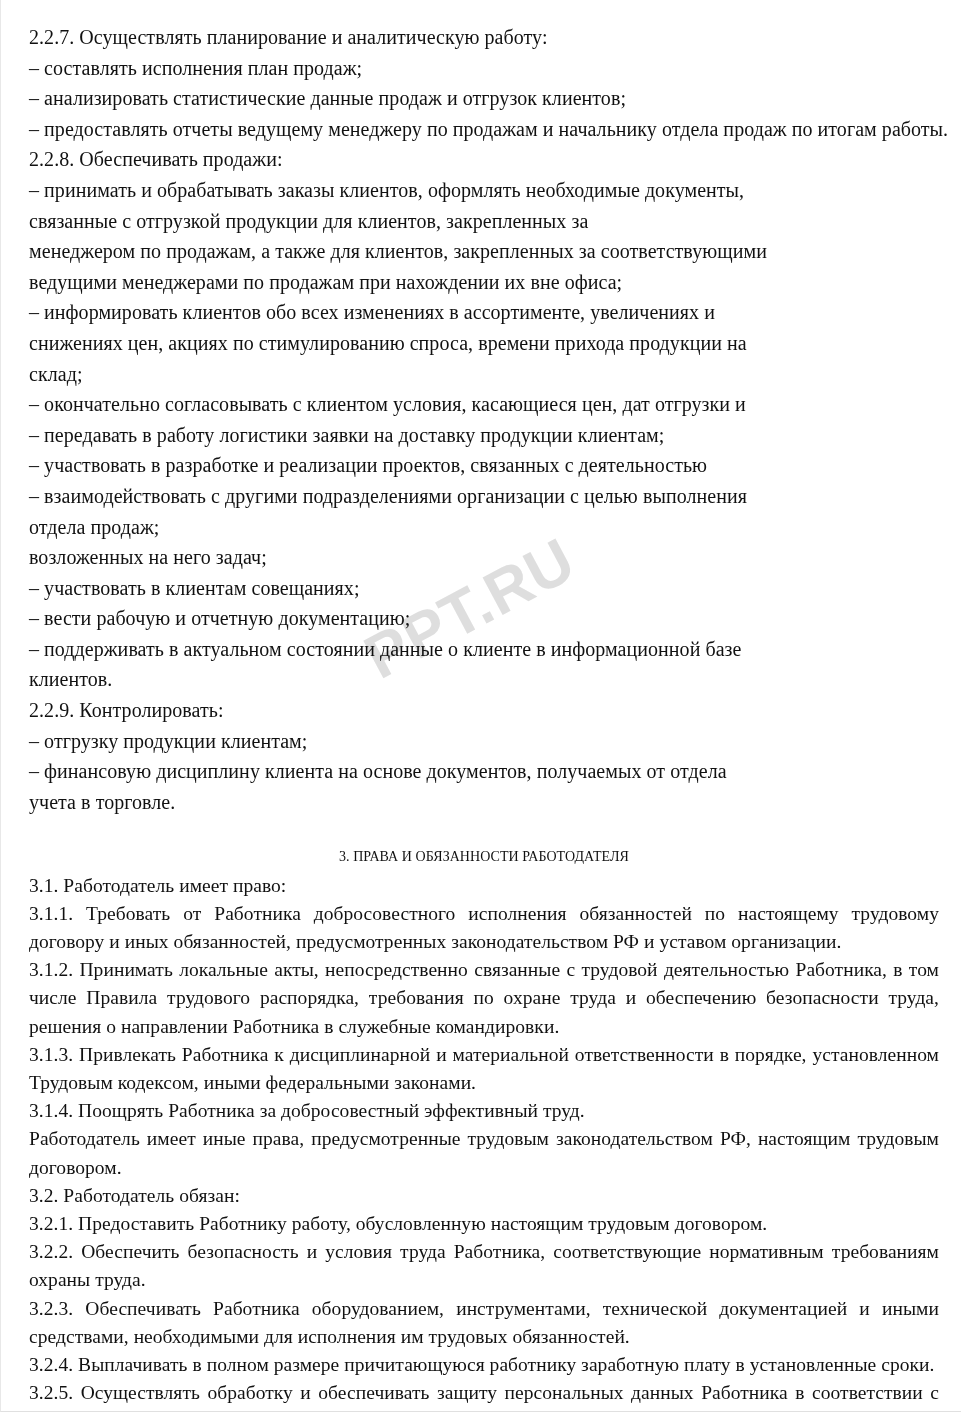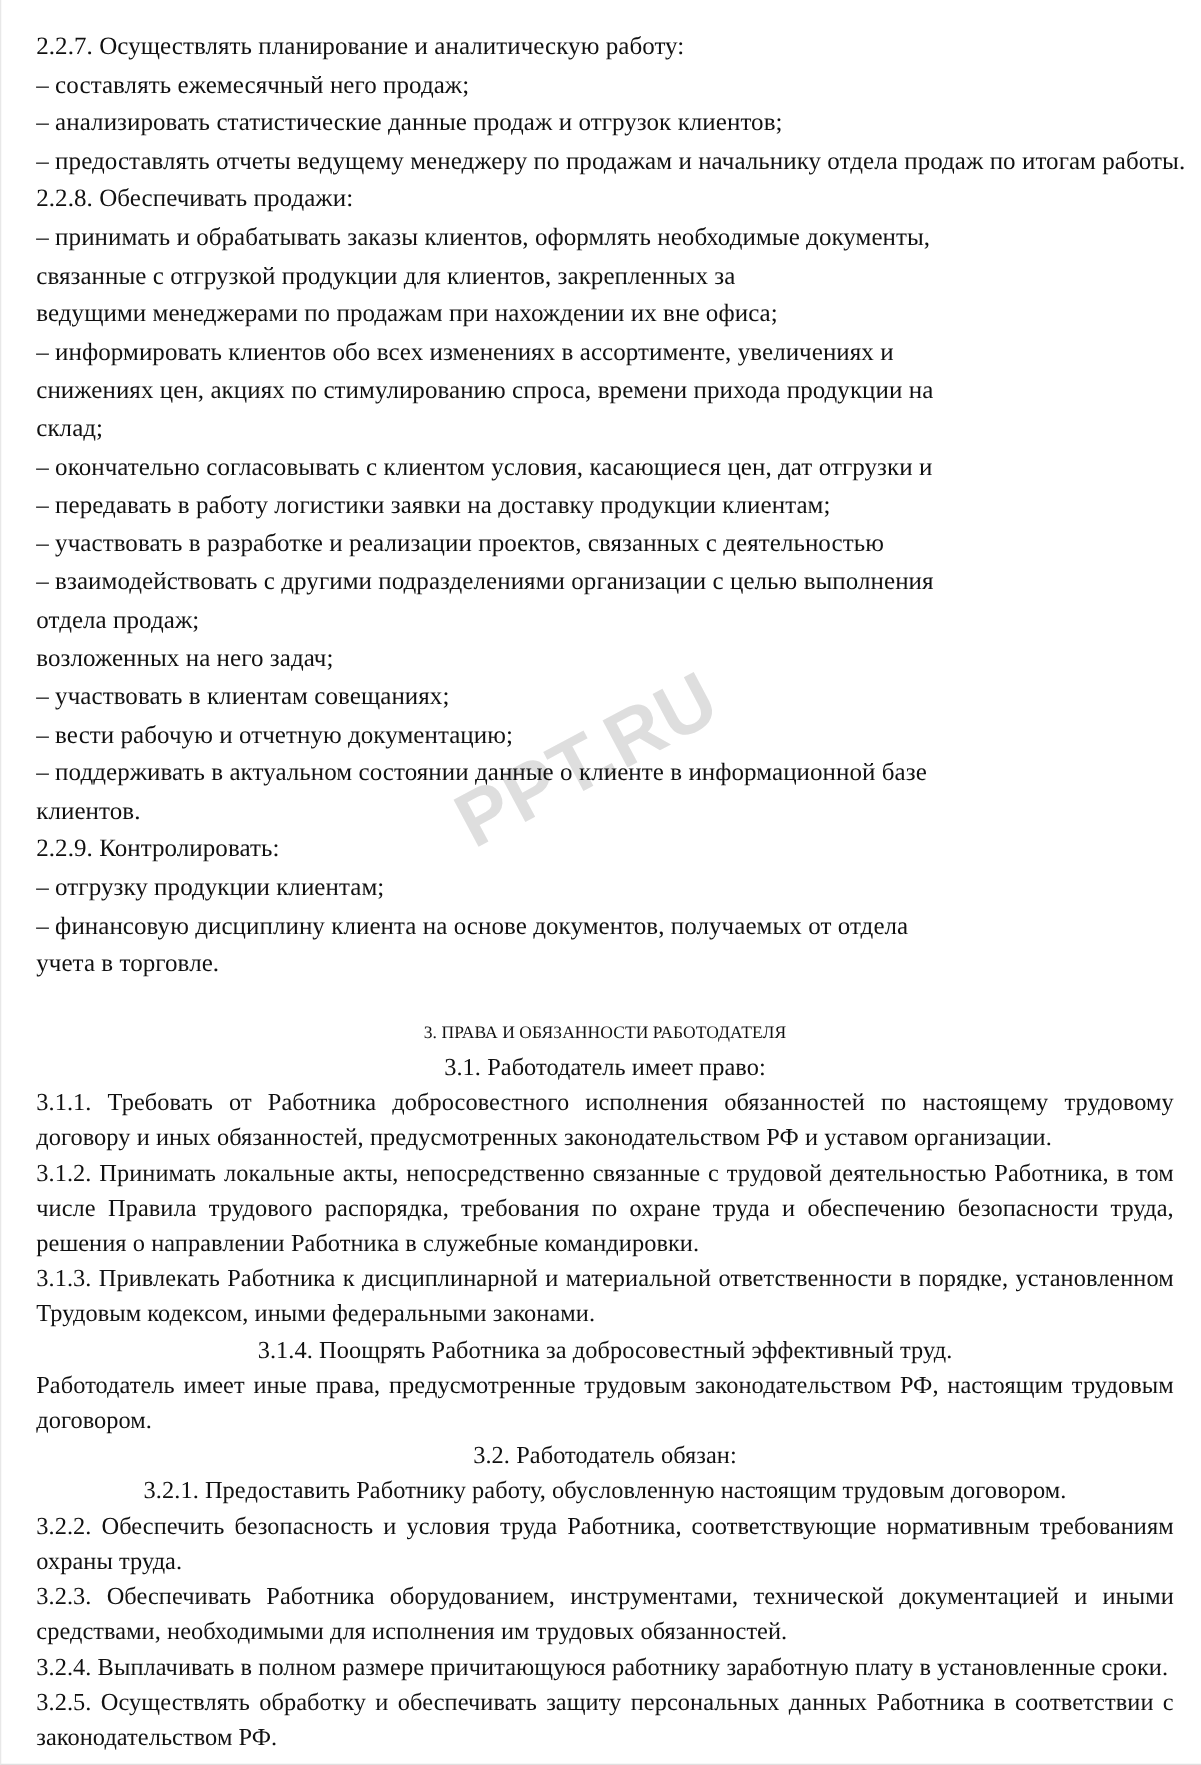--- a/index.html
+++ b/index.html
@@ -55,21 +55,21 @@
   
   .para {
     font-size: 19.5px;
     line-height: 28.2px;
     text-align: justify;
     text-justify: inter-word;
     margin: 0;
     letter-spacing: 0.05px;
   }
   .para.left {
-    text-align: center;
+    text-align: left;
   }
 
   .heading {
     font-size: 14px;
     line-height: 28.2px;
     text-align: center;
     margin: 0;
     letter-spacing: 0.05px;
   }
 
@@ -79,26 +79,27 @@
 <body>
 
 <div class="page">
 
   <div class="watermark">PPT.RU</div>
 
   <div class="content">
 
     <div id="section2">
         <div class="loose-line">2.2.7. Осуществлять планирование и аналитическую работу:</div>
-        <div class="loose-line">– составлять ежемесячный него продаж;</div>
+        <div class="loose-line">– составлять исполнения план продаж;</div>
         <div class="loose-line">– анализировать статистические данные продаж и отгрузок клиентов;</div>
         <div class="loose-line">– предоставлять отчеты ведущему менеджеру по продажам и начальнику отдела продаж по итогам работы.</div>
         <div class="loose-line">2.2.8. Обеспечивать продажи:</div>
         <div class="loose-line">– принимать и обрабатывать заказы клиентов, оформлять необходимые документы,</div>
         <div class="loose-line">связанные с отгрузкой продукции для клиентов, закрепленных за</div>
+        <div class="loose-line">менеджером по продажам, а также для клиентов, закрепленных за соответствующими</div>
         <div class="loose-line">ведущими менеджерами по продажам при нахождении их вне офиса;</div>
         <div class="loose-line">– информировать клиентов обо всех изменениях в ассортименте, увеличениях и</div>
         <div class="loose-line">снижениях цен, акциях по стимулированию спроса, времени прихода продукции на</div>
         <div class="loose-line">склад;</div>
         <div class="loose-line">– окончательно согласовывать с клиентом условия, касающиеся цен, дат отгрузки и</div>
         <div class="loose-line">– передавать в работу логистики заявки на доставку продукции клиентам;</div>
         <div class="loose-line">– участвовать в разработке и реализации проектов, связанных с деятельностью</div>
         <div class="loose-line">– взаимодействовать с другими подразделениями организации с целью выполнения</div>
         <div class="loose-line">отдела продаж;</div>
         <div class="loose-line">возложенных на него задач;</div>

